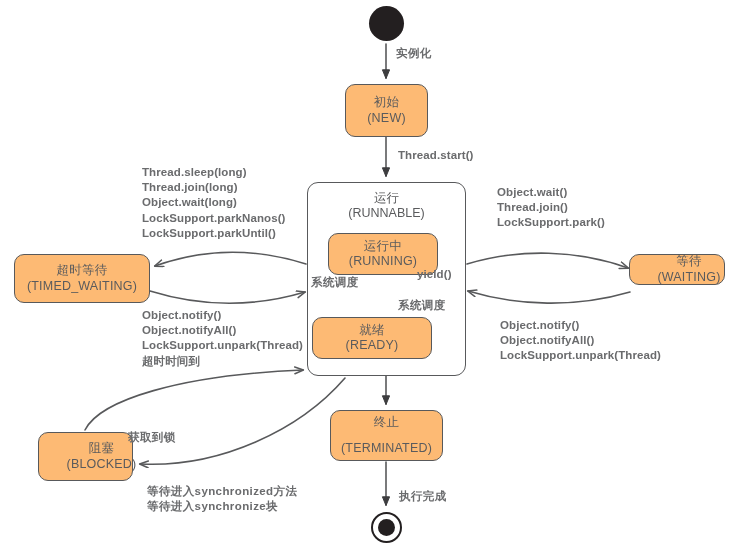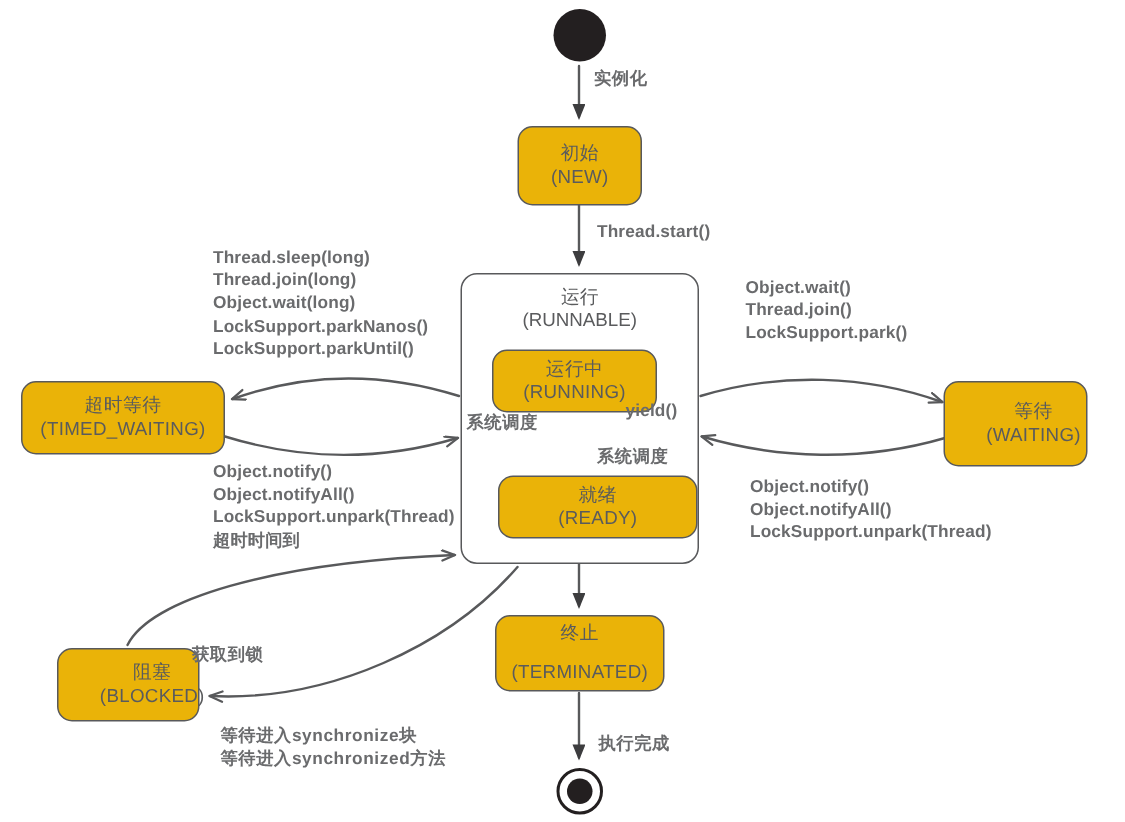--- a/index.html
+++ b/index.html
@@ -27,21 +27,21 @@
     left: 0;
     top: 0;
     width: 750px;
     height: 548px;
   }
   .state-box {
     position: absolute;
     box-sizing: border-box;
     border: 1.6px solid #58595b;
     border-radius: 10px;
-    background: #eab308;
+    background: #fdba74;
     display: flex;
     flex-direction: column;
     align-items: center;
     justify-content: center;
     line-height: 1.22;
     color: #5a5b5d;
   }
   .state-box .cn {
     font-size: 12.5px;
     letter-spacing: 0.3px;
@@ -151,31 +151,31 @@
       <div>运行</div>
       <div>(RUNNABLE)</div>
     </div>
   </div>
 
   <div class="state-box" style="left:328px; top:233px; width:110px; height:42px;">
     <span class="cn">运行中</span>
     <span class="en">(RUNNING)</span>
   </div>
 
-  <div class="state-box" style="left:332px; top:317px; width:133px; height:42px;">
+  <div class="state-box" style="left:312px; top:317px; width:120px; height:42px;">
     <span class="cn">就绪</span>
     <span class="en">(READY)</span>
   </div>
 
   <div class="state-box" style="left:14px; top:254px; width:136px; height:49px;">
     <span class="cn">超时等待</span>
     <span class="en">(TIMED_WAITING)</span>
   </div>
 
-  <div class="state-box" style="left:629px; top:254px; width:96px; height:57px;padding-left:24px;">
+  <div class="state-box" style="left:629px; top:254px; width:96px; height:31px;padding-left:24px;">
     <span class="cn">等待</span>
     <span class="en">(WAITING)</span>
   </div>
 
   <div class="state-box" style="left:38px; top:432px; width:95px; height:49px;padding-left:32px;">
     <span class="cn">阻塞</span>
     <span class="en">(BLOCKED)</span>
   </div>
 
   <div class="state-box" style="left:330px; top:410px; width:113px; height:51px;gap:11px;">
@@ -219,19 +219,19 @@
 
   <div class="edge-label cjk" style="left:311px; top:275px;">系统调度</div>
 
   <div class="edge-label" style="left:417px; top:267px;">yield()</div>
 
   <div class="edge-label cjk" style="left:398px; top:298px;">系统调度</div>
 
   <div class="edge-label cjk" style="left:128px; top:397px;margin-top:33px;">获取到锁</div>
 
   <div class="edge-label cjk" style="left:147px; top:484px;">
+    <div>等待进入synchronized方法</div>
     <div>等待进入synchronize块</div>
-    <div>等待进入synchronized方法</div>
   </div>
 
   <div class="edge-label cjk" style="left:399px; top:489px;">执行完成</div>
 
 </div>
 
 </body></html>

